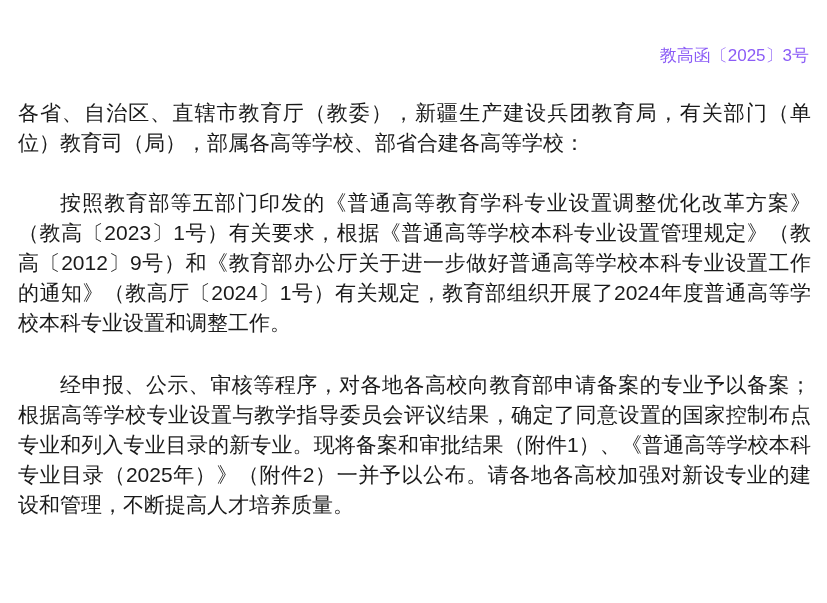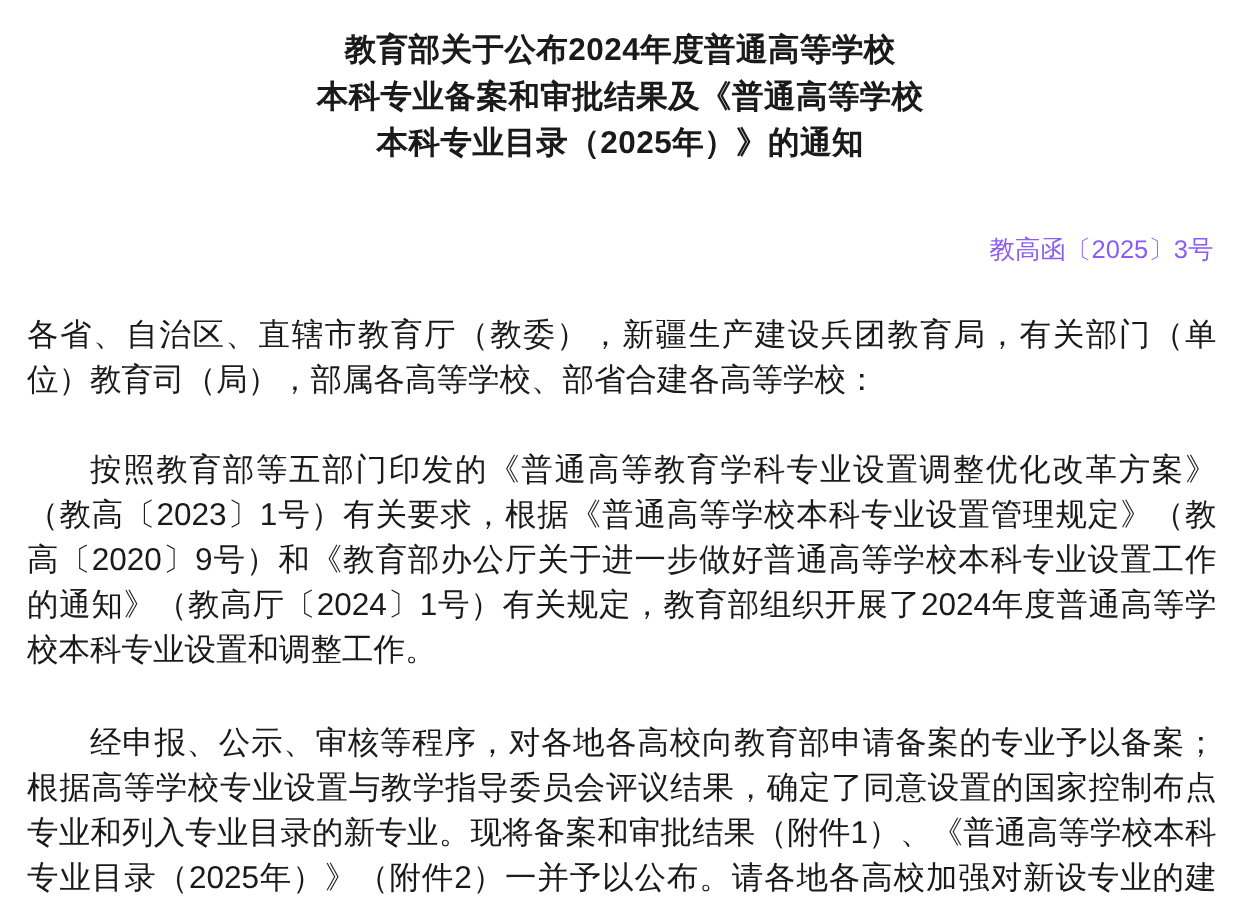--- a/index.html
+++ b/index.html
@@ -67,27 +67,22 @@
   p.indent2 {
     text-indent: 2em;
     margin-top: 32px;
   }
 </style>
 </head>
 <body>
 
 <div class="page">
 
-  <h1 class="doc-title">
-    <span class="line">教育部关于公布2024年度普通高等学校</span>
-    <span class="line">本科专业备案和审批结果及《普通高等学校</span>
-    <span class="line">本科专业目录（2025年）》的通知</span>
-  </h1>
 
   <div class="doc-number">教高函〔2025〕3号</div>
 
   <div class="body-block">
     <p class="para salutation">各省、自治区、直辖市教育厅（教委），新疆生产建设兵团教育局，有关部门（单位）教育司（局），部属各高等学校、部省合建各高等学校：</p>
-    <p class="para indent">按照教育部等五部门印发的《普通高等教育学科专业设置调整优化改革方案》（教高〔2023〕1号）有关要求，根据《普通高等学校本科专业设置管理规定》（教高〔2020〕9号）和《教育部办公厅关于进一步做好普通高等学校本科专业设置工作的通知》（教高厅〔2024〕1号）有关规定，教育部组织开展了2024年度普通高等学校本科专业设置和调整工作。</p>
+    <p class="para indent">按照教育部等五部门印发的《普通高等教育学科专业设置调整优化改革方案》（教高〔2023〕1号）有关要求，根据《普通高等学校本科专业设置管理规定》（教高〔2012〕9号）和《教育部办公厅关于进一步做好普通高等学校本科专业设置工作的通知》（教高厅〔2024〕1号）有关规定，教育部组织开展了2024年度普通高等学校本科专业设置和调整工作。</p>
     <p class="para indent2">经申报、公示、审核等程序，对各地各高校向教育部申请备案的专业予以备案；根据高等学校专业设置与教学指导委员会评议结果，确定了同意设置的国家控制布点专业和列入专业目录的新专业。现将备案和审批结果（附件1）、《普通高等学校本科专业目录（2025年）》（附件2）一并予以公布。请各地各高校加强对新设专业的建设和管理，不断提高人才培养质量。</p>
   </div>
 
 </div>
 
 </body></html>

